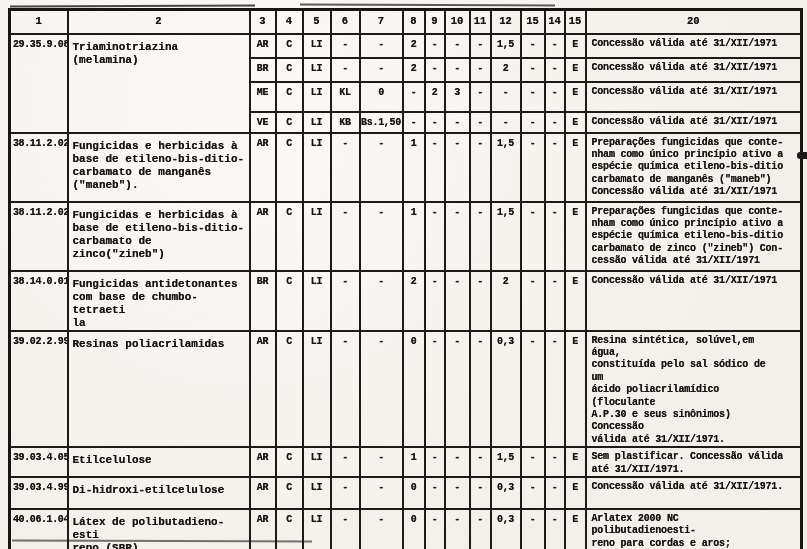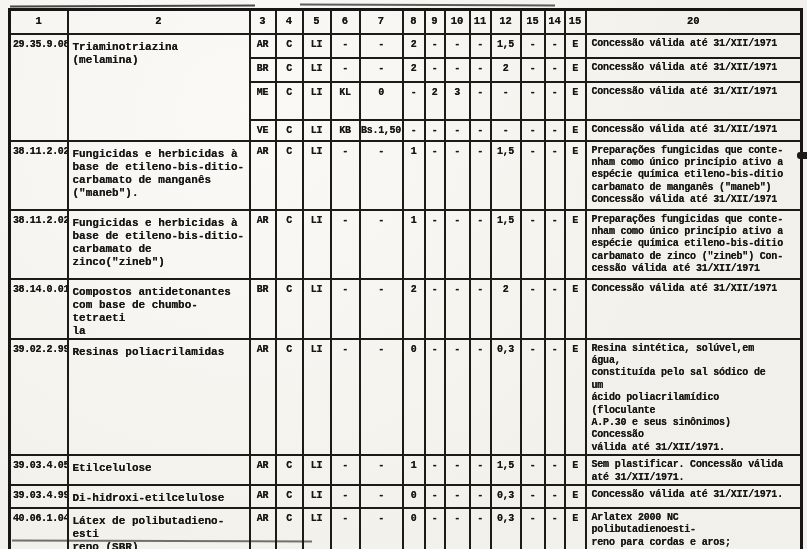--- a/index.html
+++ b/index.html
@@ -158,21 +158,21 @@
           <td class="val">2</td>
           <td class="val">-</td>
           <td class="val">-</td>
           <td class="val">-</td>
           <td class="val">2</td>
           <td class="val">-</td>
           <td class="val">-</td>
           <td class="val">E</td>
           <td class="note">Concessão válida até 31/XII/1971</td>
         </tr>
-        <tr style="height: 38px;">
+        <tr style="height: 30px;">
           <td class="val">ME</td>
           <td class="val">C</td>
           <td class="val">LI</td>
           <td class="val">KL</td>
           <td class="val">0</td>
           <td class="val">-</td>
           <td class="val">2</td>
           <td class="val">3</td>
           <td class="val">-</td>
           <td class="val">-</td>
@@ -241,21 +241,21 @@
           <td class="val">-</td>
           <td class="val">E</td>
           <td class="note">Preparações fungicidas que conte-
 nham como único princípio ativo a
 espécie química etileno-bis-ditio
 carbamato de zinco ("zineb") Con-
 cessão válida até 31/XII/1971</td>
         </tr>
         <tr style="height: 41px;">
           <td class="code" rowspan="1">38.14.0.01</td>
-          <td class="desc" rowspan="1">Compostos antidetonantes
+          <td class="desc" rowspan="1">Fungicidas antidetonantes
 com base de chumbo-tetraeti
 la</td>
           <td class="val">BR</td>
           <td class="val">C</td>
           <td class="val">LI</td>
           <td class="val">-</td>
           <td class="val">-</td>
           <td class="val">2</td>
           <td class="val">-</td>
           <td class="val">-</td>
@@ -300,21 +300,21 @@
           <td class="val">-</td>
           <td class="val">-</td>
           <td class="val">-</td>
           <td class="val">1,5</td>
           <td class="val">-</td>
           <td class="val">-</td>
           <td class="val">E</td>
           <td class="note">Sem plastificar. Concessão válida
 até 31/XII/1971.</td>
         </tr>
-        <tr style="height: 23px;">
+        <tr style="height: 32px;">
           <td class="code" rowspan="1">39.03.4.99</td>
           <td class="desc" rowspan="1">Di-hidroxi-etilcelulose</td>
           <td class="val">AR</td>
           <td class="val">C</td>
           <td class="val">LI</td>
           <td class="val">-</td>
           <td class="val">-</td>
           <td class="val">0</td>
           <td class="val">-</td>
           <td class="val">-</td>

